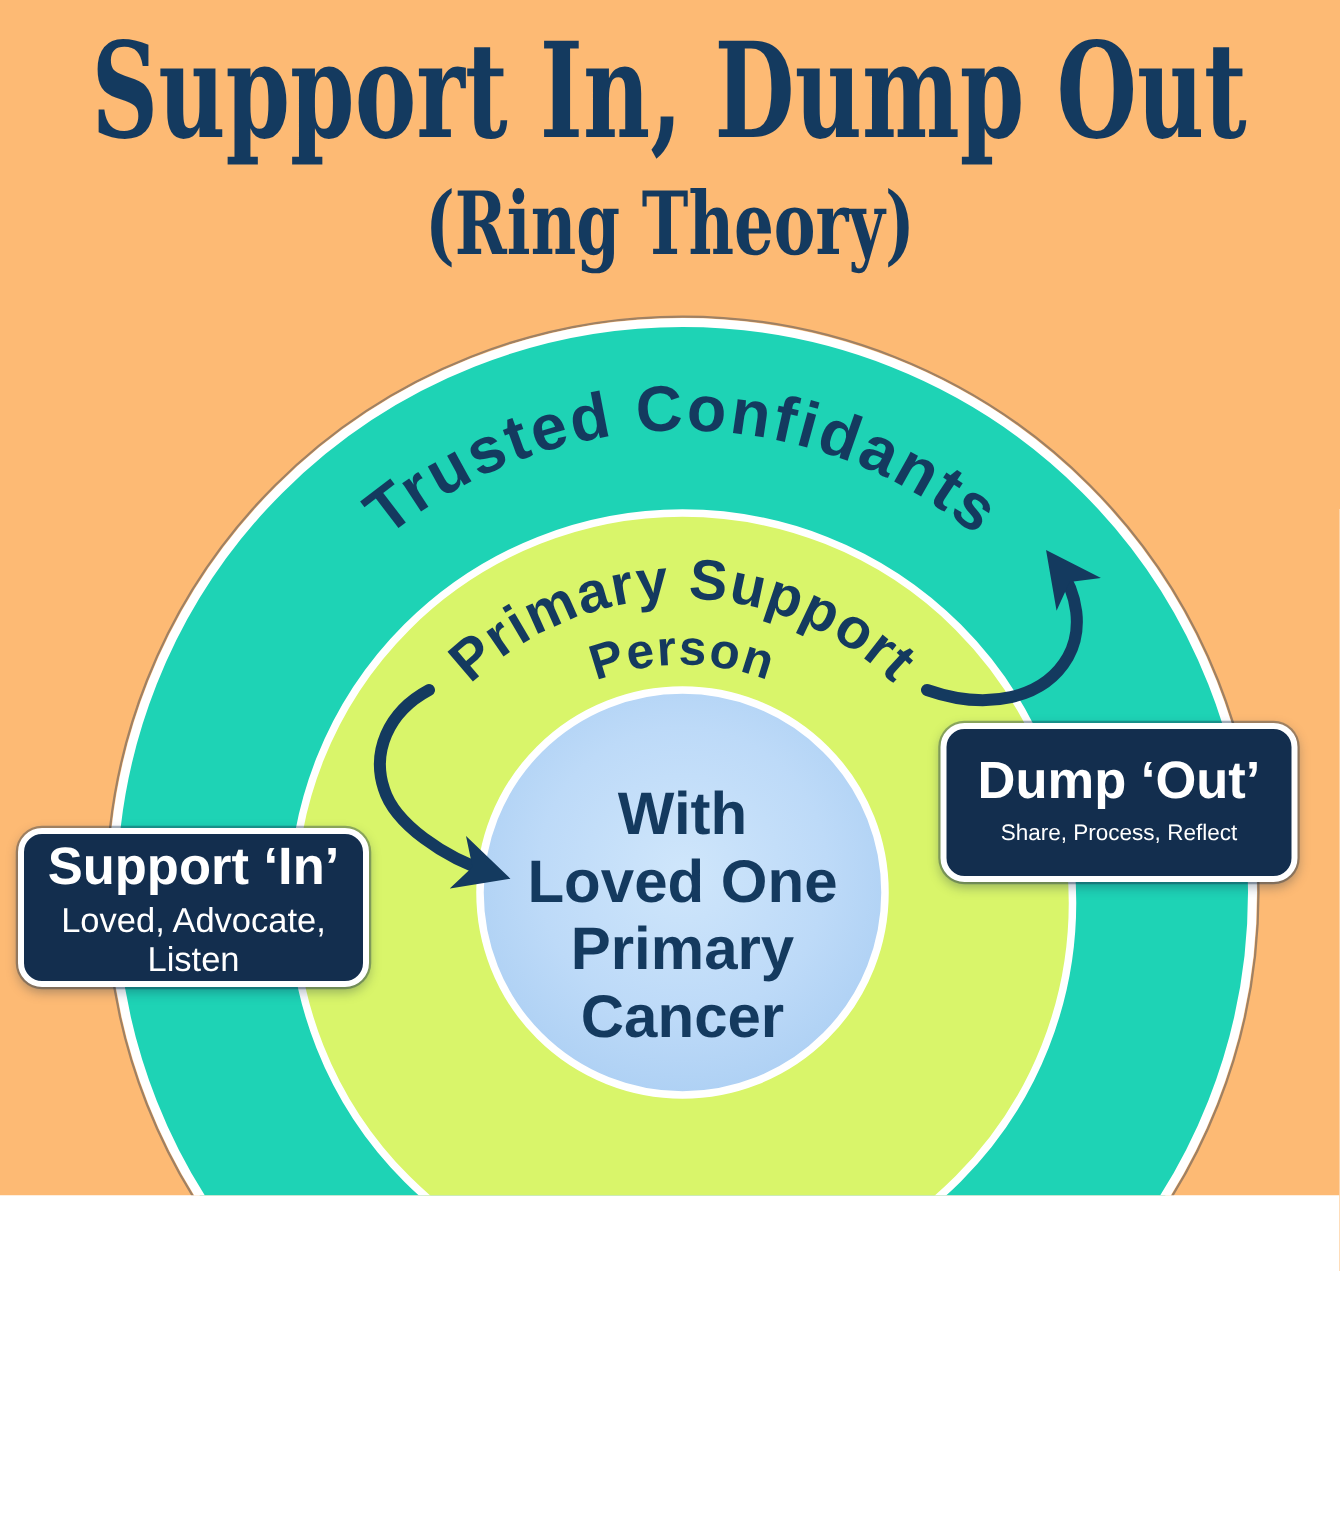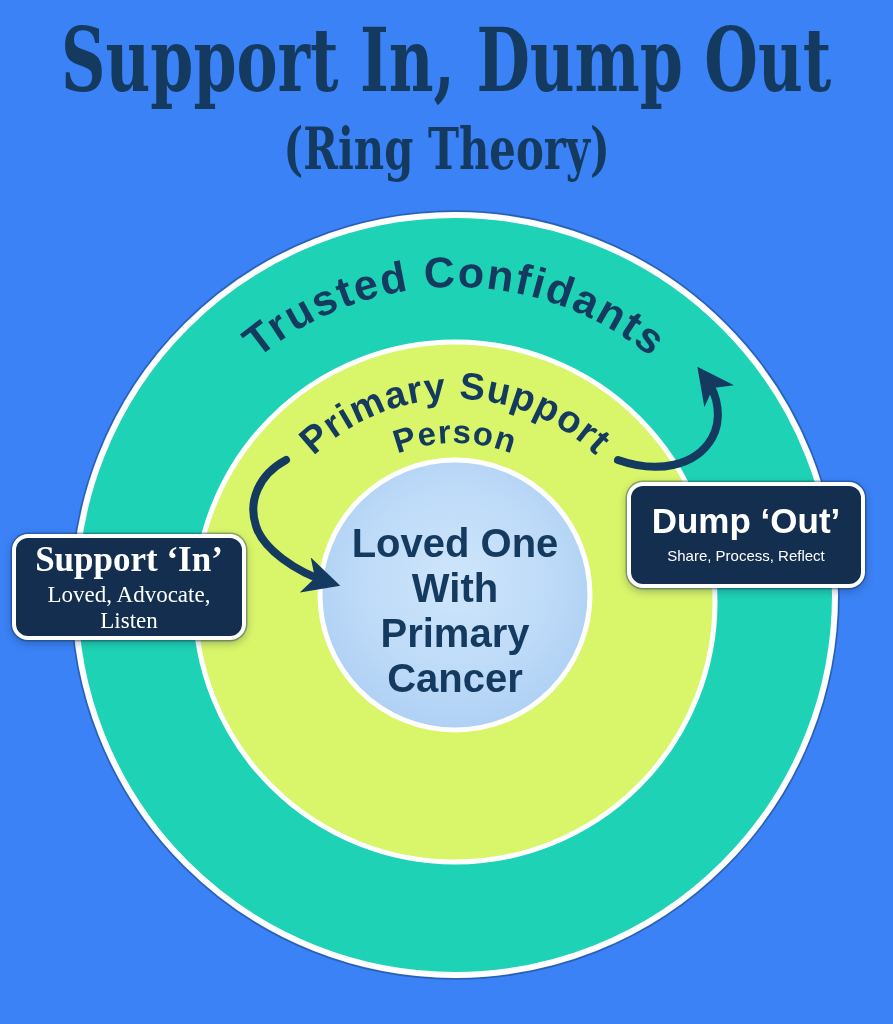--- a/index.html
+++ b/index.html
@@ -1,20 +1,20 @@
 <!DOCTYPE html>
 <html><head>
 <meta charset="utf-8">
 <style>
   html, body { margin: 0; padding: 0; }
   .stage {
     position: relative;
     width: 893px;
-    height: 1024px;
-    background: #3b82f6;
+    height: 797px;
+    background: #fdba74;
     overflow: hidden;
     font-family: "Liberation Sans", sans-serif;
   }
   
   .title-block {
     position: absolute;
     top: 10px; left: 0; right: 0;
     display: flex;
     flex-direction: column;
     align-items: center;
@@ -75,21 +75,21 @@
     border: 4px solid #ffffff;
     border-radius: 16px;
     color: #ffffff;
     text-align: center;
     display: flex;
     flex-direction: column;
     justify-content: center;
     gap: 3px;
     box-shadow: 0 0 0 1.5px rgba(15, 40, 70, 0.35), 0 3px 8px rgba(15, 40, 70, 0.35);
   }
-  .callout-support { left: 12px;  top: 534px; width: 234px; height: 106px; font-family: Liberation Serif, serif; }
+  .callout-support { left: 12px;  top: 552px; width: 234px; height: 106px; }
   .callout-dump    { left: 627px; top: 482px; width: 238px; height: 106px; }
   .callout-title { font-weight: bold; font-size: 35px; line-height: 38px; }
   .callout-sub   { font-size: 23px; line-height: 26px; }
   .callout-dump .callout-sub { font-size: 15px; }
 </style>
 </head>
 <body>
 
 <div class="stage">
 
@@ -127,22 +127,22 @@
     </text>
     <text class="arc-text arc-person-text" text-anchor="middle" fill="#143a5f">
       <textPath href="#arc-person" startOffset="50%">Person</textPath>
     </text>
 
     <path class="flow-arrow" marker-end="url(#arrowhead)" d="M 286 460 C 258 475, 248 502, 256 526 C 263 549, 296 572, 328 582" stroke="#143a5f"></path>
     <path class="flow-arrow" marker-end="url(#arrowhead)" d="M 618 460 C 658 474, 696 466, 712 438 C 722 420, 719 396, 705 377" stroke="#143a5f"></path>
   </svg>
 
   <div class="center-text">
+    <div>With</div>
     <div>Loved One</div>
-    <div>With</div>
     <div>Primary</div>
     <div>Cancer</div>
   </div>
 
   <div class="callout callout-support">
     <div class="callout-title">Support ‘In’</div>
     <div class="callout-sub">Loved, Advocate, Listen</div>
   </div>
 
   <div class="callout callout-dump">

